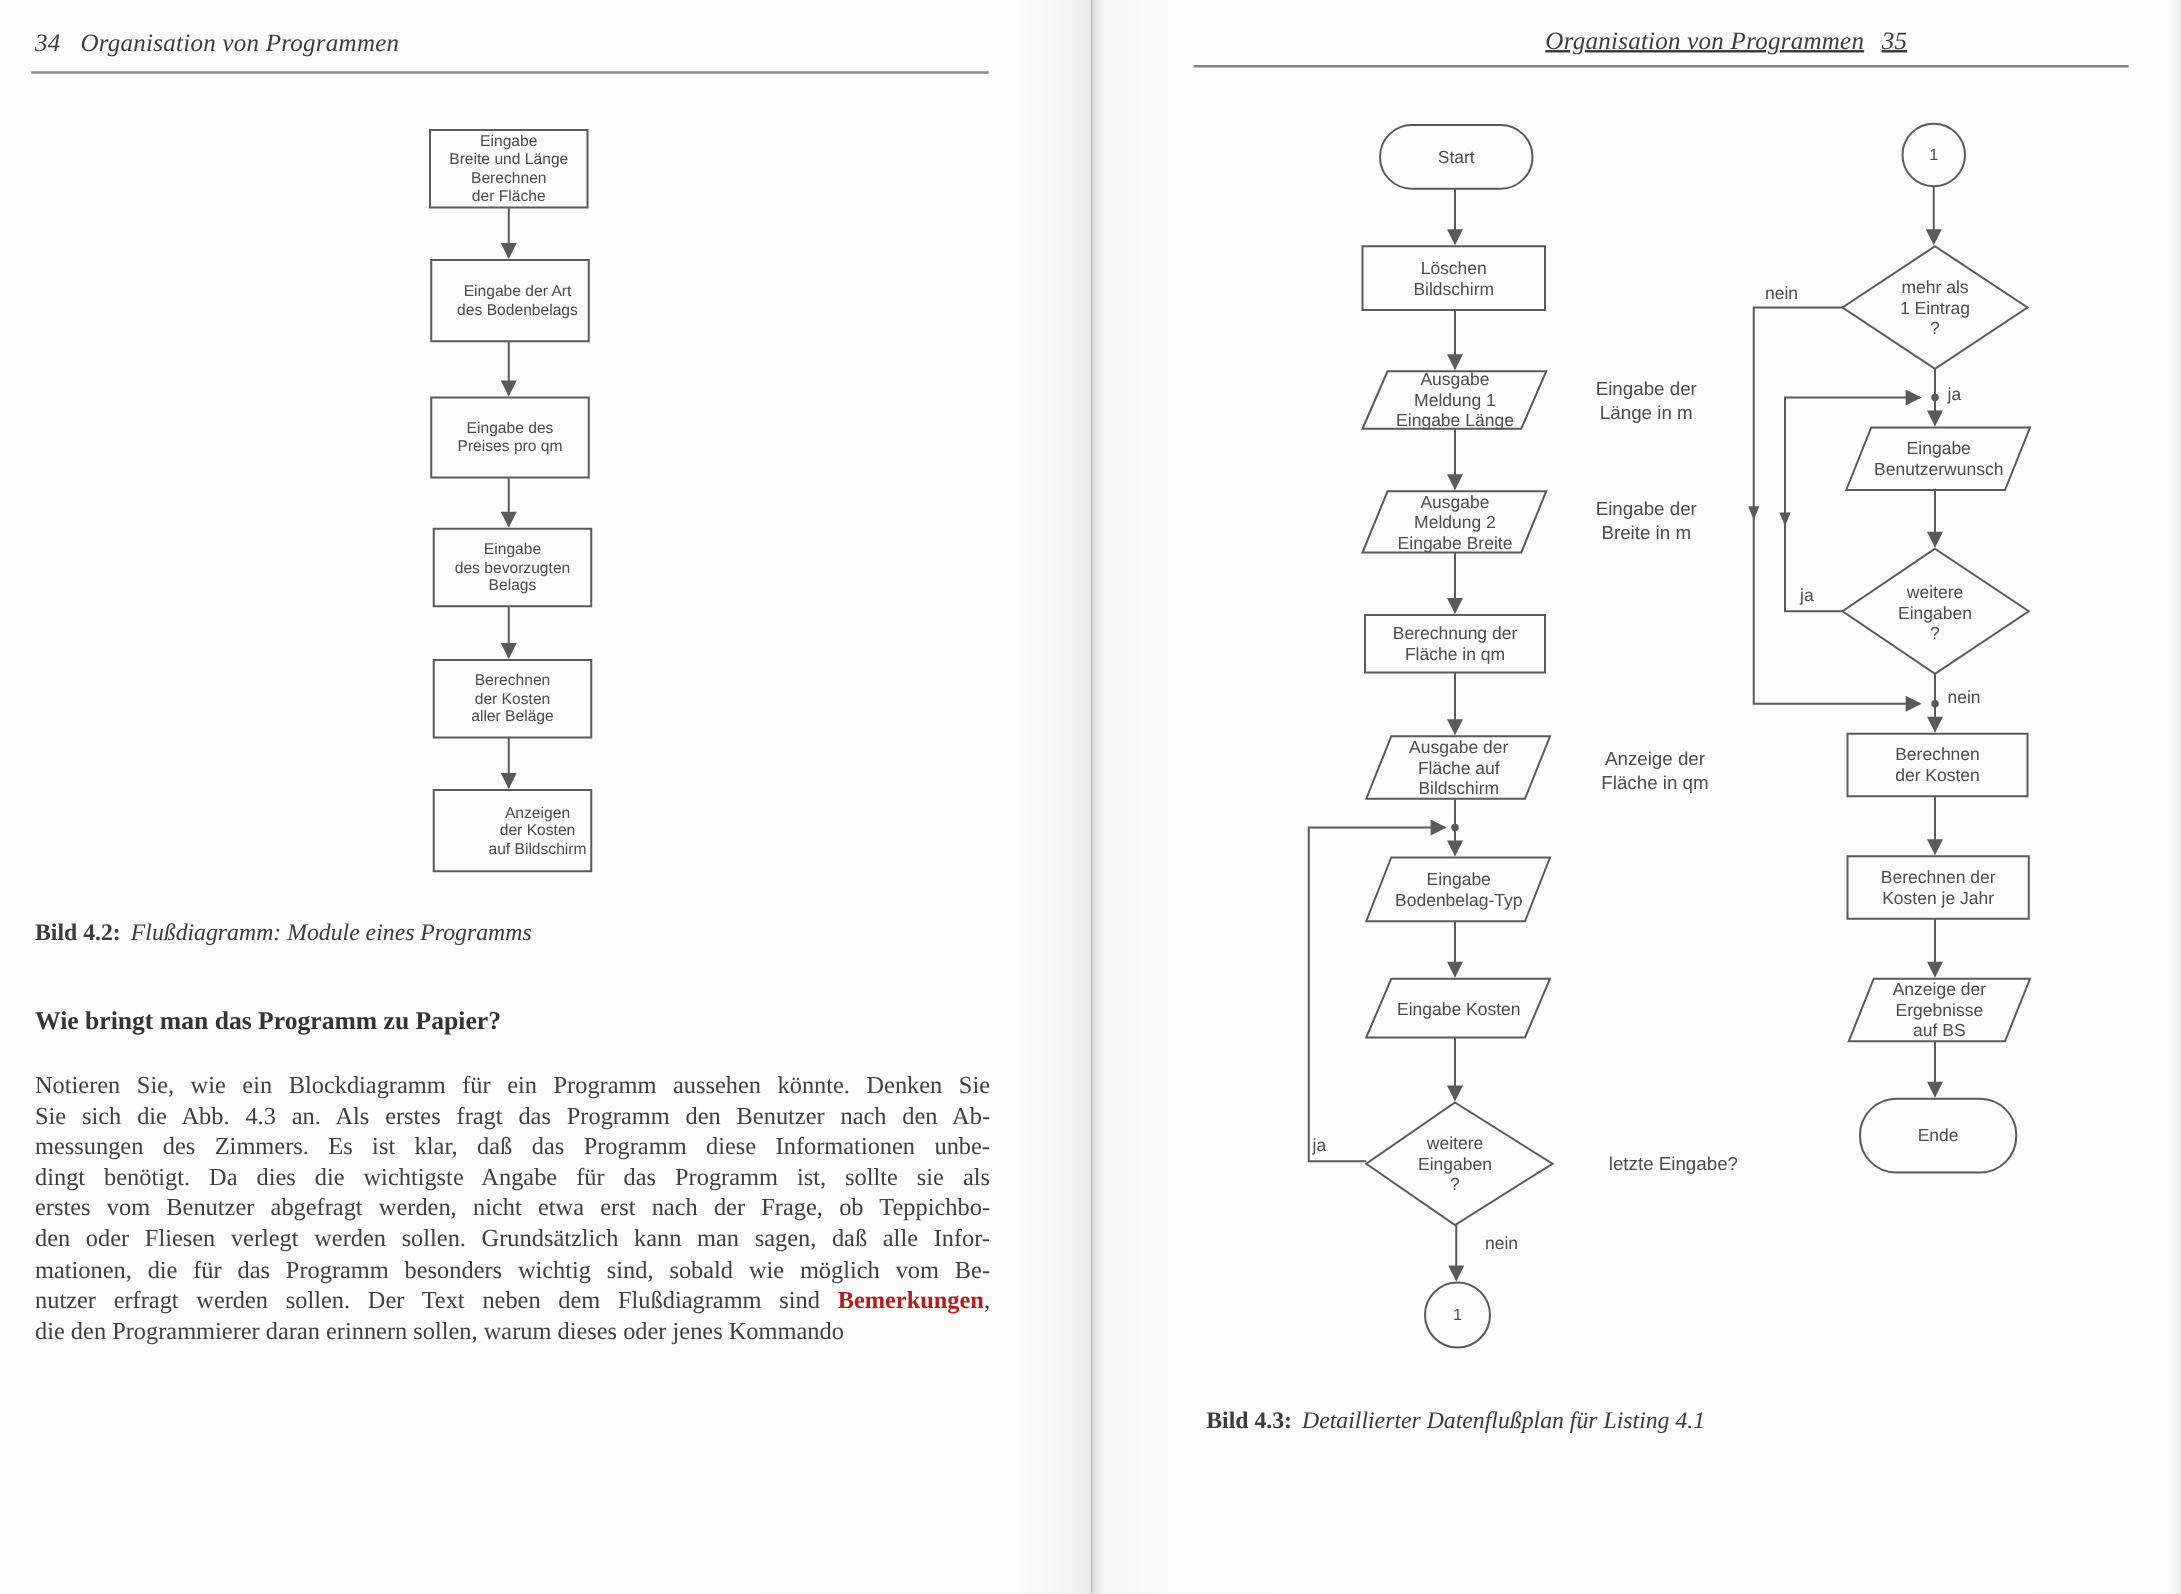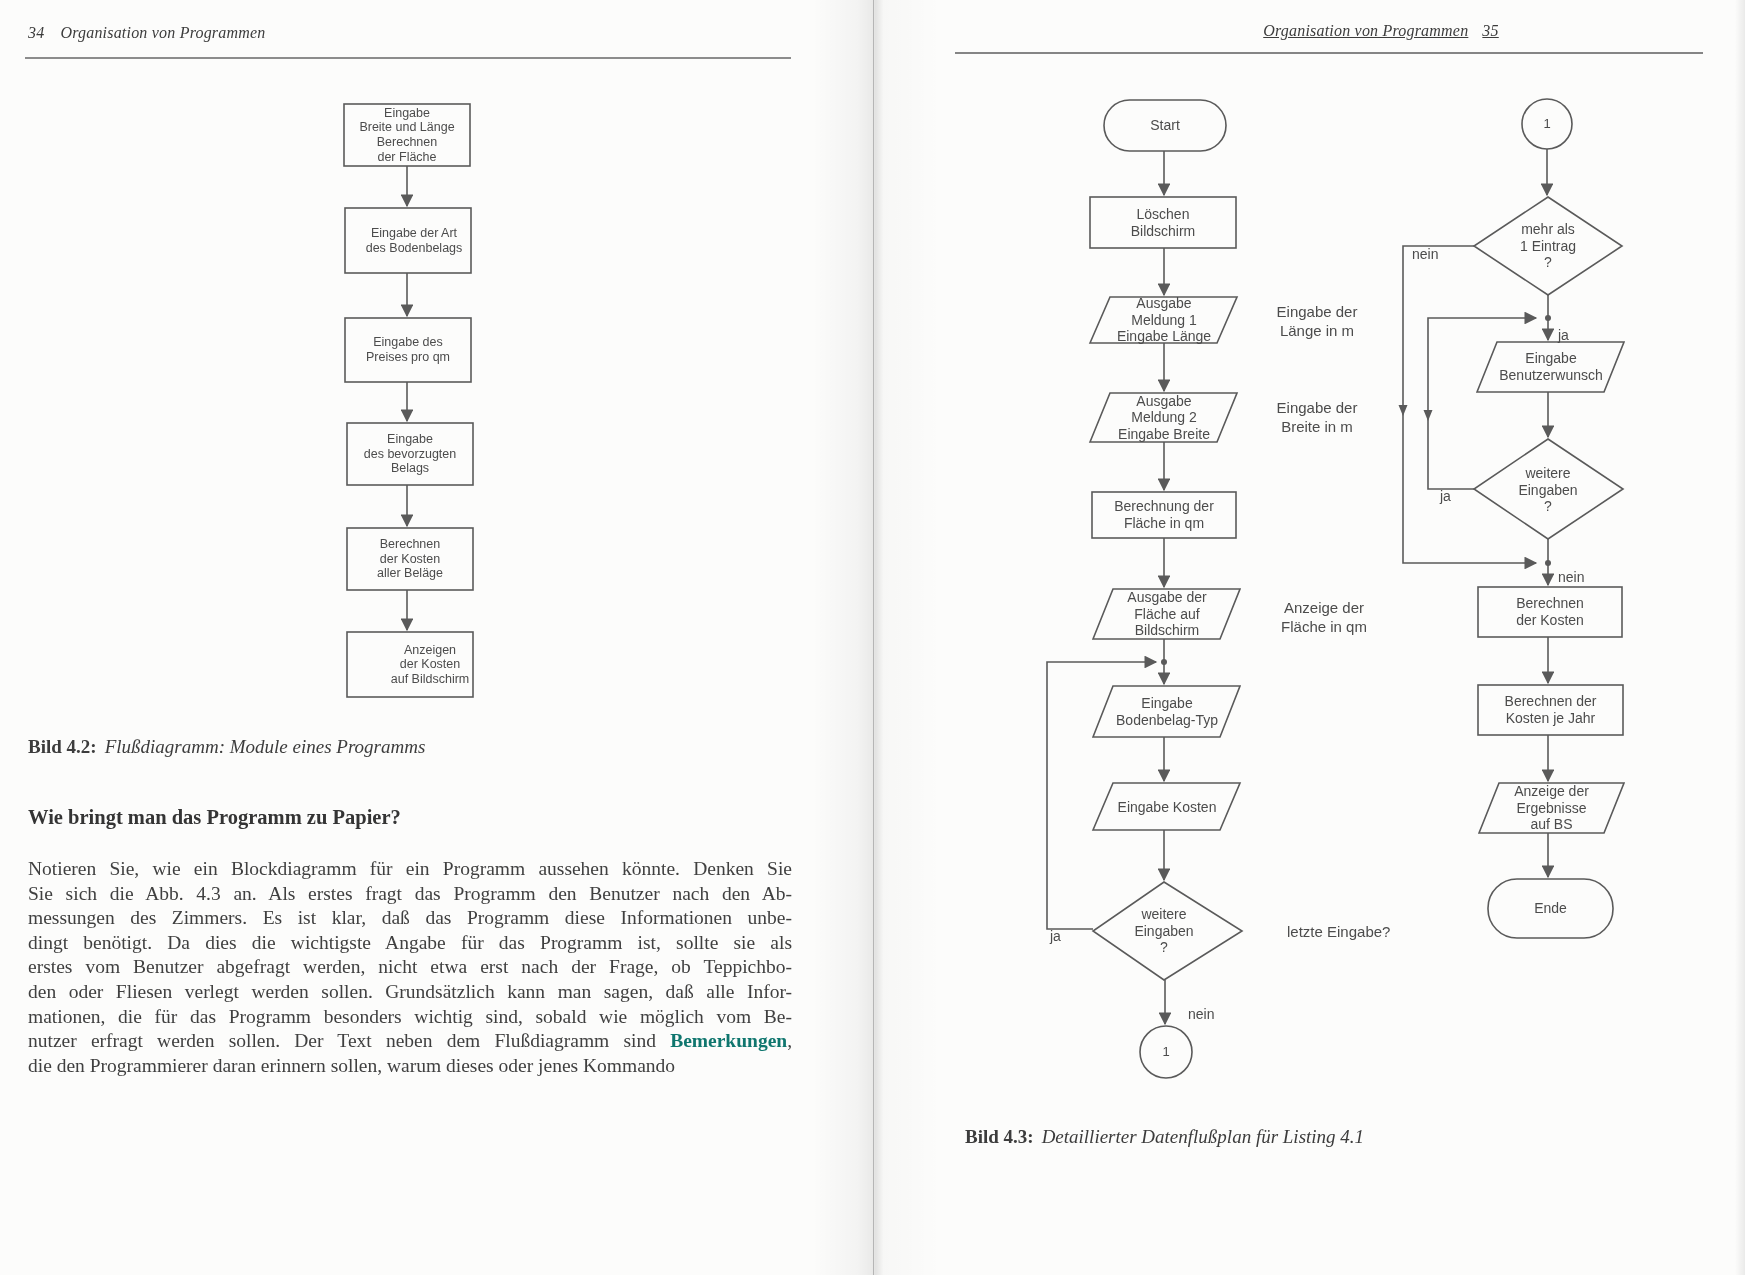--- a/index.html
+++ b/index.html
@@ -22,21 +22,21 @@
     position:absolute;left:873px;top:0;width:1px;height:1275px;
     background:rgba(90,90,90,0.35);pointer-events:none;
   }
   .edge-shade{
     position:absolute;right:0;top:0;width:10px;height:1275px;
     background:linear-gradient(to right, rgba(0,0,0,0) , rgba(0,0,0,0.07));
     pointer-events:none;
   }
   .shapes{position:absolute;left:0;top:0;width:1745px;height:1275px;}
   .page-header{
-    position:absolute;font-style:italic;font-size:16px;color:#3c3c3c;
+    position:absolute;font-style:italic;font-size:20px;color:#3c3c3c;
     white-space:nowrap;letter-spacing:0.2px;
   }
   .page-header .num{font-style:italic;}
   .header-left{left:28px;top:24px;}
   .header-left .num{margin-right:16px;}
   .header-right{left:1007px;top:22px;width:748px;text-align:center;text-decoration:underline;}
   .header-right .num{margin-left:14px;}
   .header-rule{position:absolute;height:2px;background:#8c8c8c;}
   .rule-left{left:25px;top:57px;width:766px;}
   .rule-right{left:955px;top:52px;width:748px;background:#858585;}
@@ -50,42 +50,42 @@
   .fc-small{font-size:12.5px;line-height:1.17;}
   .fc-ann{
     position:absolute;display:flex;align-items:center;justify-content:center;
     text-align:center;white-space:pre-line;
     font-family:"Liberation Sans", sans-serif;color:#4c4c4c;
     font-size:15px;line-height:1.3;
   }
   .fc-ann.left-al{justify-content:flex-start;text-align:left;}
   .edge-label{
     position:absolute;font-family:"Liberation Sans", sans-serif;
-    color:#4c4c4c;font-size:14px;white-space:nowrap;margin-top:20px;
+    color:#4c4c4c;font-size:14px;white-space:nowrap;
   }
   .caption{position:absolute;font-size:19px;color:#3c3c3c;white-space:nowrap;}
   .caption .cap-label{font-weight:bold;font-style:normal;}
   .caption .cap-text{font-style:italic;margin-left:8px;}
   .cap-42{left:28px;top:736px;}
   .cap-43{left:965px;top:1126px;}
   .section-heading{
     position:absolute;left:28px;top:806px;font-weight:bold;font-size:20.5px;
     color:#343434;white-space:nowrap;
   }
   .body-para{
     position:absolute;left:28px;top:857px;width:764px;
     font-size:19.5px;color:#404040;
   }
   .body-line{
     height:24.6px;line-height:24.6px;
     text-align:justify;text-align-last:justify;
     white-space:nowrap;
   }
   .body-line.last{text-align:left;text-align-last:auto;white-space:nowrap;}
-  .body-line b{color:#0f766e;}
+  .body-line b{color:#b91c1c;}
 </style>
 </head>
 <body>
 
 <div class="canvas">
 
   <div class="gutter"></div>
   <div class="gutter-line"></div>
   <div class="edge-shade"></div>
 

